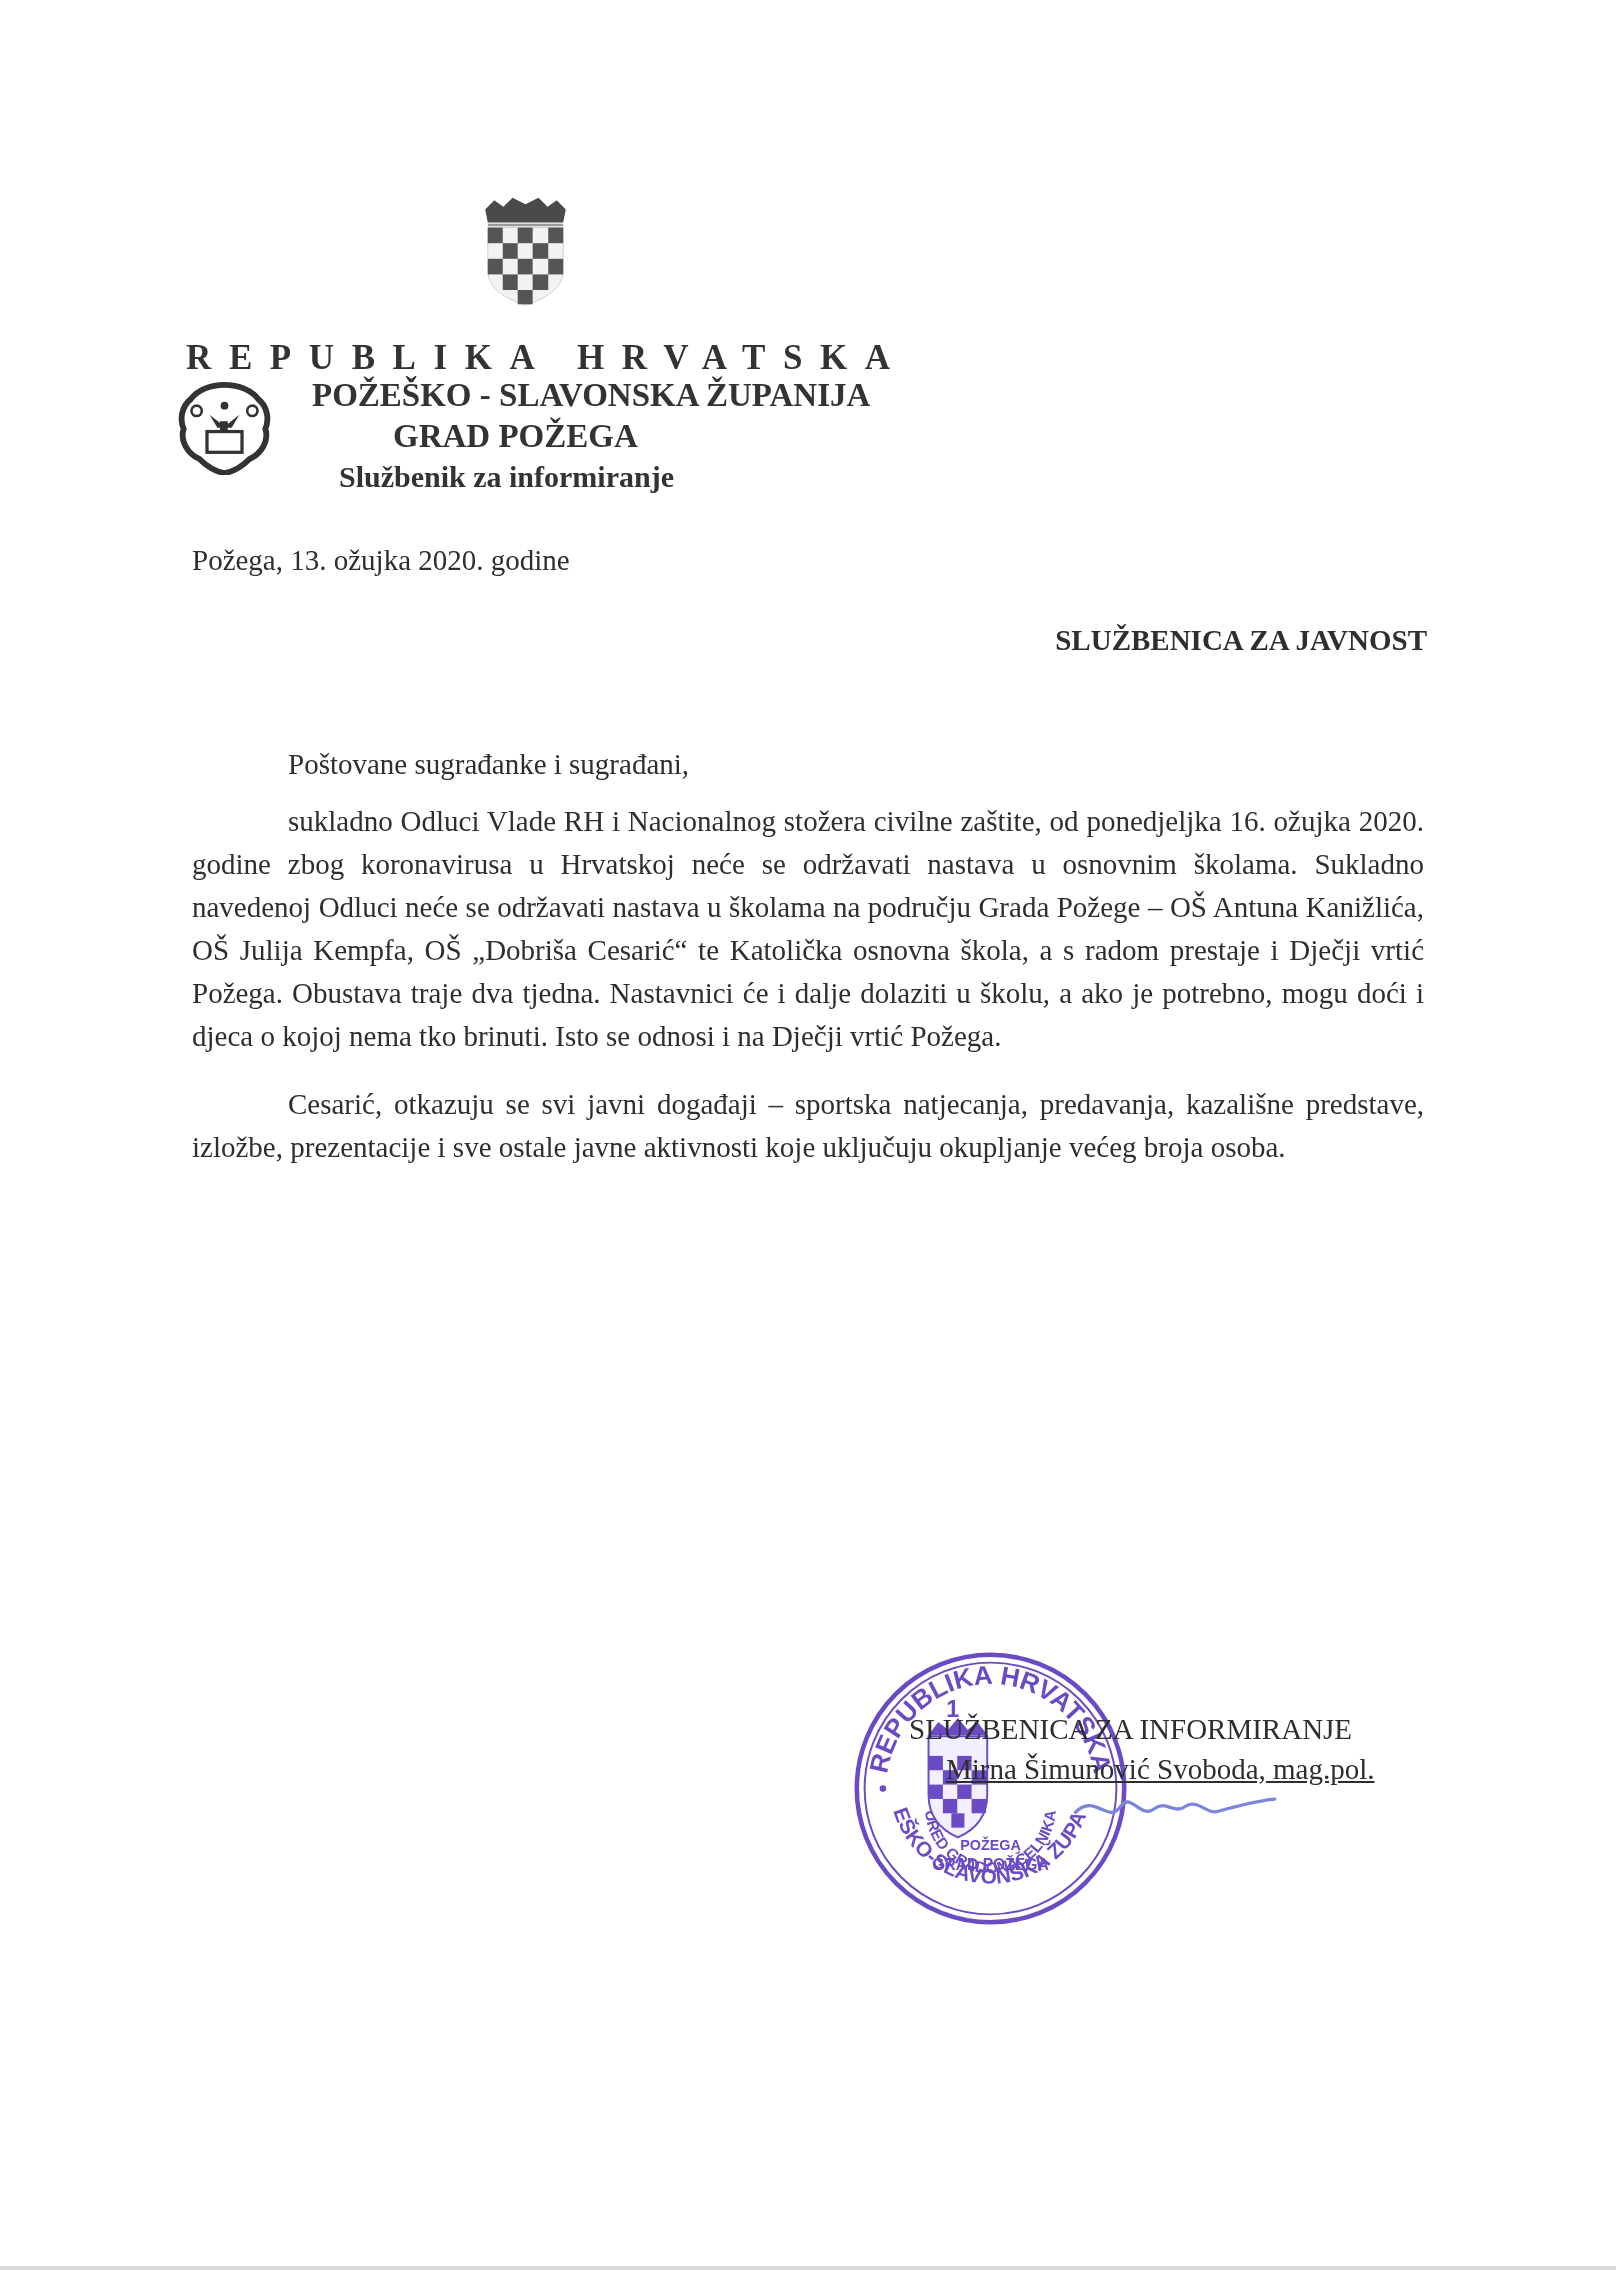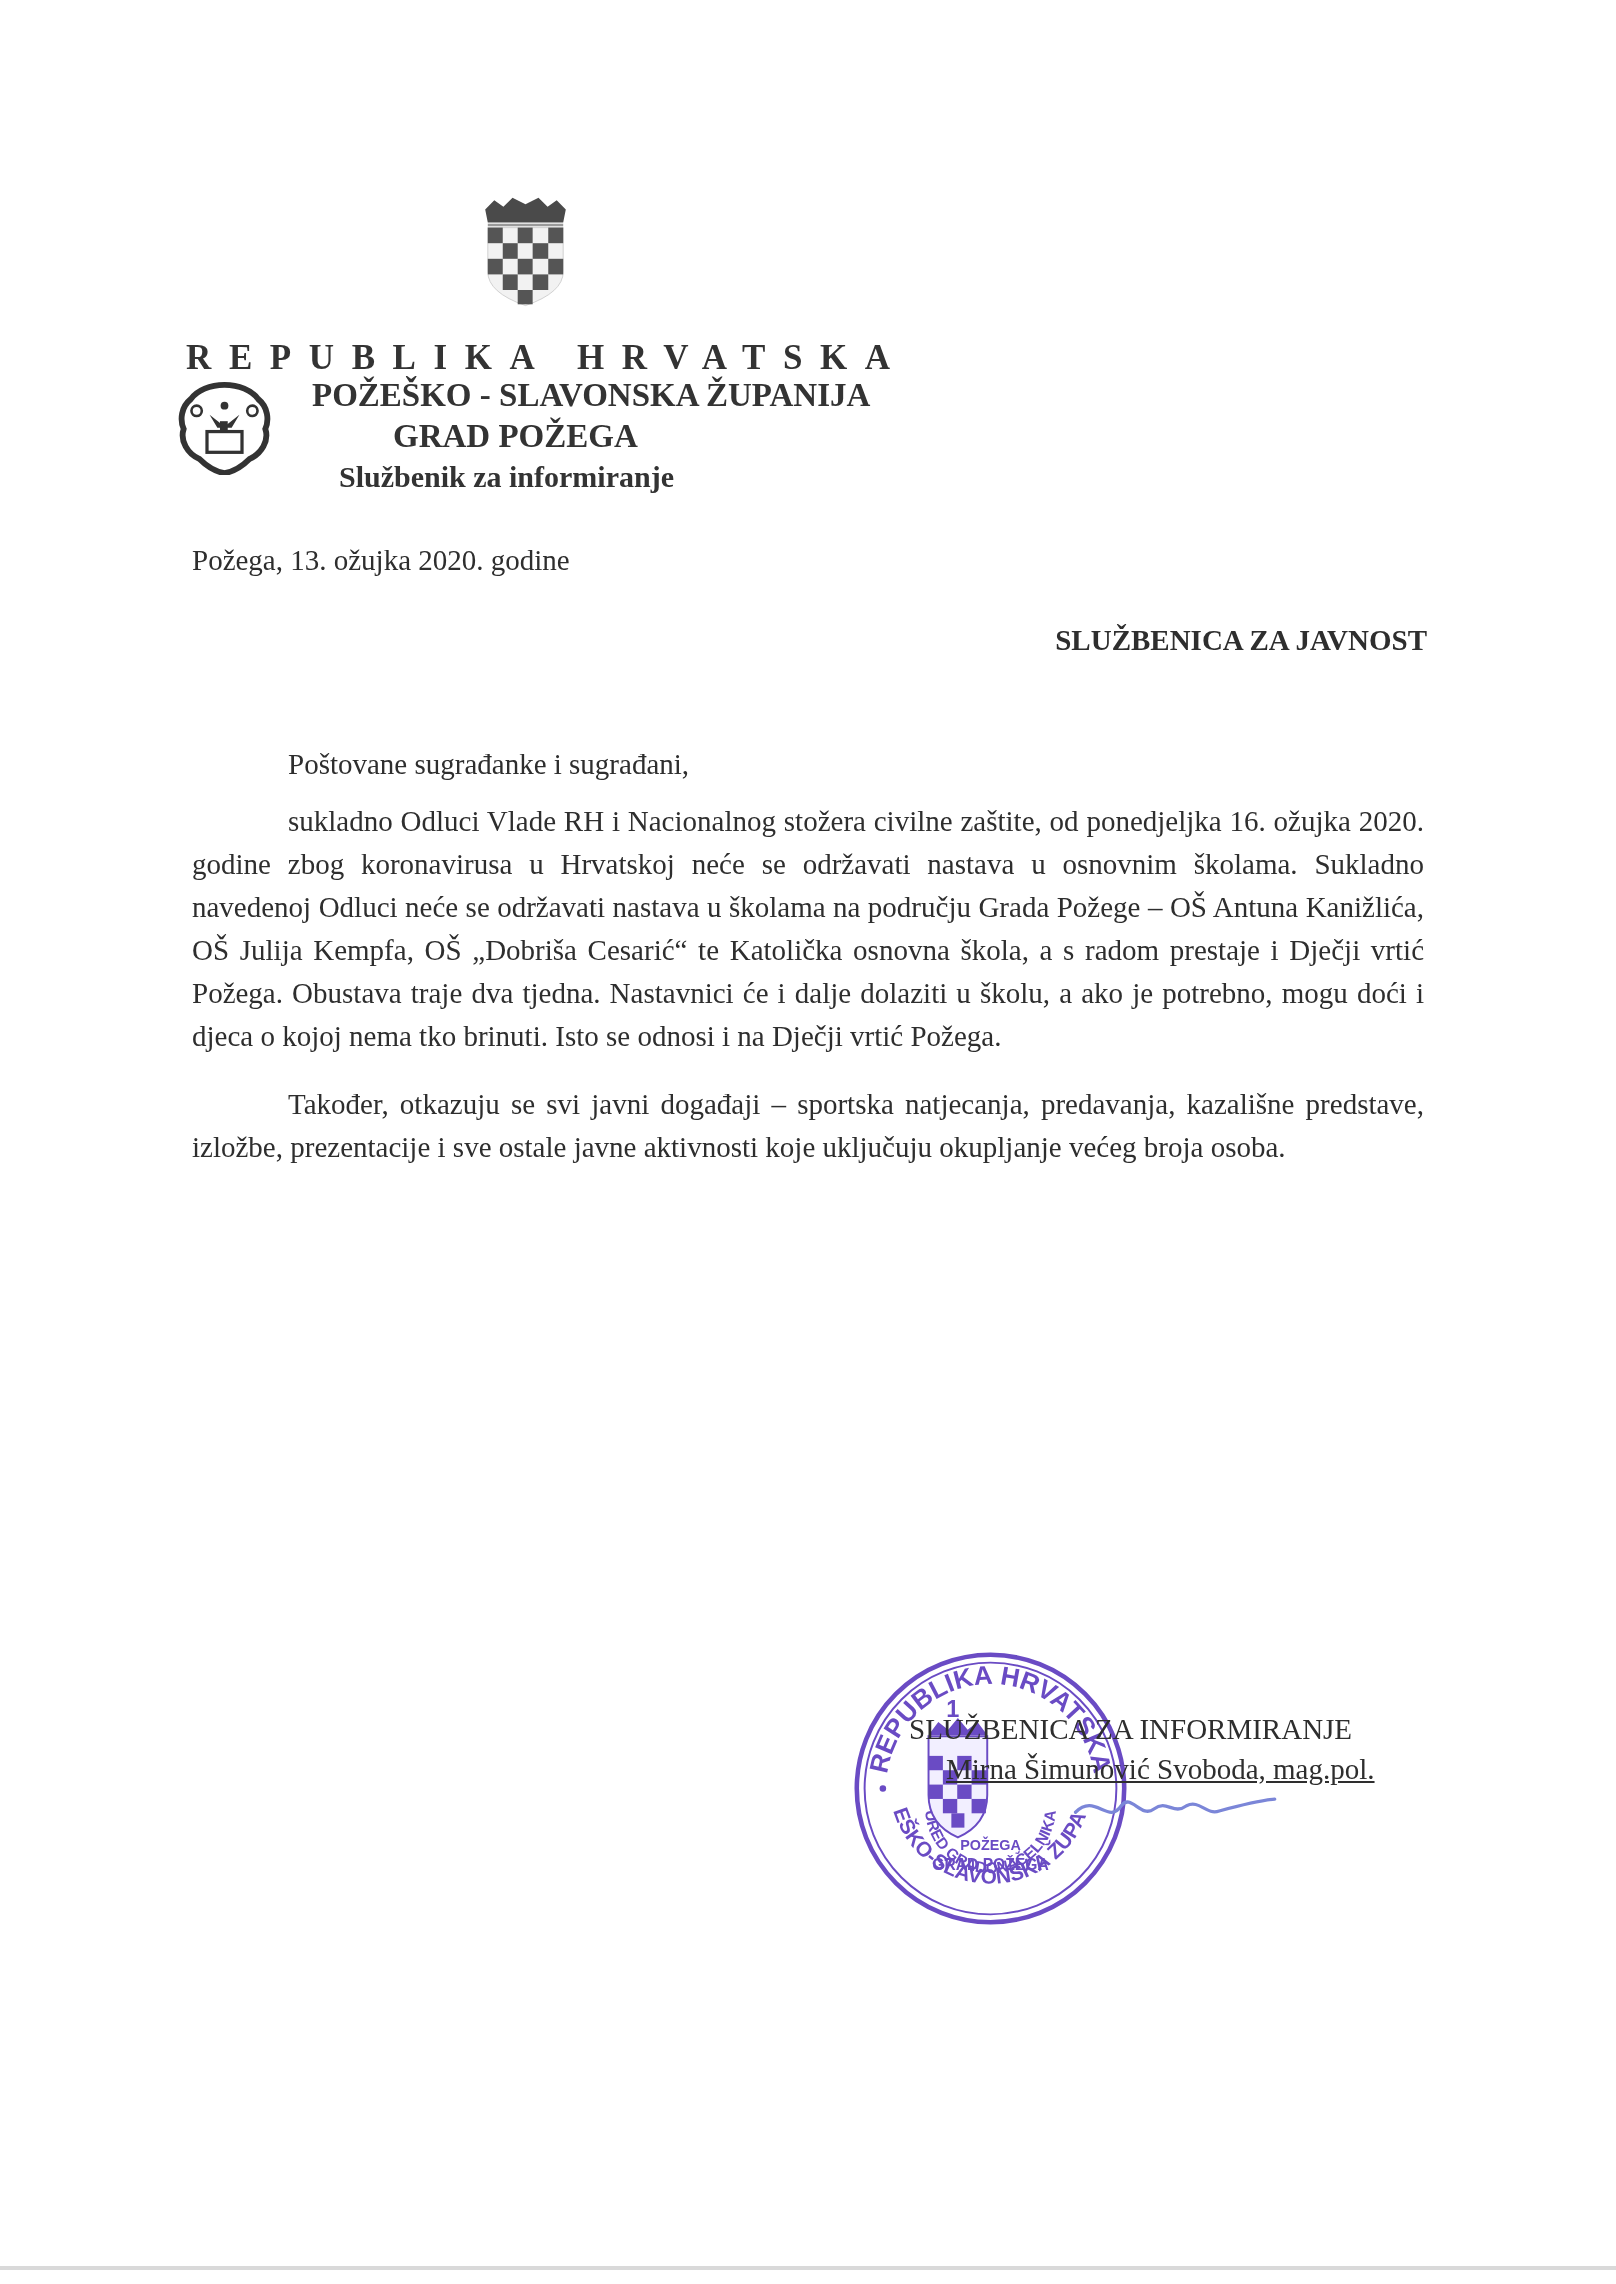--- a/index.html
+++ b/index.html
@@ -71,21 +71,21 @@
 
 <div class="abs date">Požega, 13. ožujka 2020. godine</div>
 <div class="abs title">SLUŽBENICA ZA JAVNOST</div>
 
 <div class="body salutation">
   <p>Poštovane sugrađanke i sugrađani,</p>
 </div>
 
 <div class="body para1">
   <p>sukladno Odluci Vlade RH i Nacionalnog stožera civilne zaštite, od ponedjeljka 16. ožujka 2020. godine zbog koronavirusa u Hrvatskoj neće se održavati nastava u osnovnim školama. Sukladno navedenoj Odluci neće se održavati nastava u školama na području Grada Požege – OŠ Antuna Kanižlića, OŠ Julija Kempfa, OŠ „Dobriša Cesarić“ te Katolička osnovna škola, a s radom prestaje i Dječji vrtić Požega. Obustava traje dva tjedna. Nastavnici će i dalje dolaziti u školu, a ako je potrebno, mogu doći i djeca o kojoj nema tko brinuti. Isto se odnosi i na Dječji vrtić Požega.</p>
-  <p>Također, otkazuju se svi javni događaji – sportska natjecanja, predavanja, kazališne predstave, izložbe, prezentacije i sve ostale javne aktivnosti koje uključuju okupljanje većeg broja osoba.</p>
+  <p>Cesarić, otkazuju se svi javni događaji – sportska natjecanja, predavanja, kazališne predstave, izložbe, prezentacije i sve ostale javne aktivnosti koje uključuju okupljanje većeg broja osoba.</p>
 </div>
 
 <svg class="abs stamp" viewBox="0 0 440 440">
   <defs>
     <path id="outerArcTop" d="M60 220 A160 160 0 0 1 380 220"></path>
     <path id="outerArcBot" d="M70 250 A155 155 0 0 0 370 250"></path>
     <path id="innerArcBot" d="M120 250 A100 100 0 0 0 320 250"></path>
   </defs>
   <g fill="none" stroke="#6a4bc4">
     <circle cx="220" cy="220" r="205" stroke-width="7"></circle>

